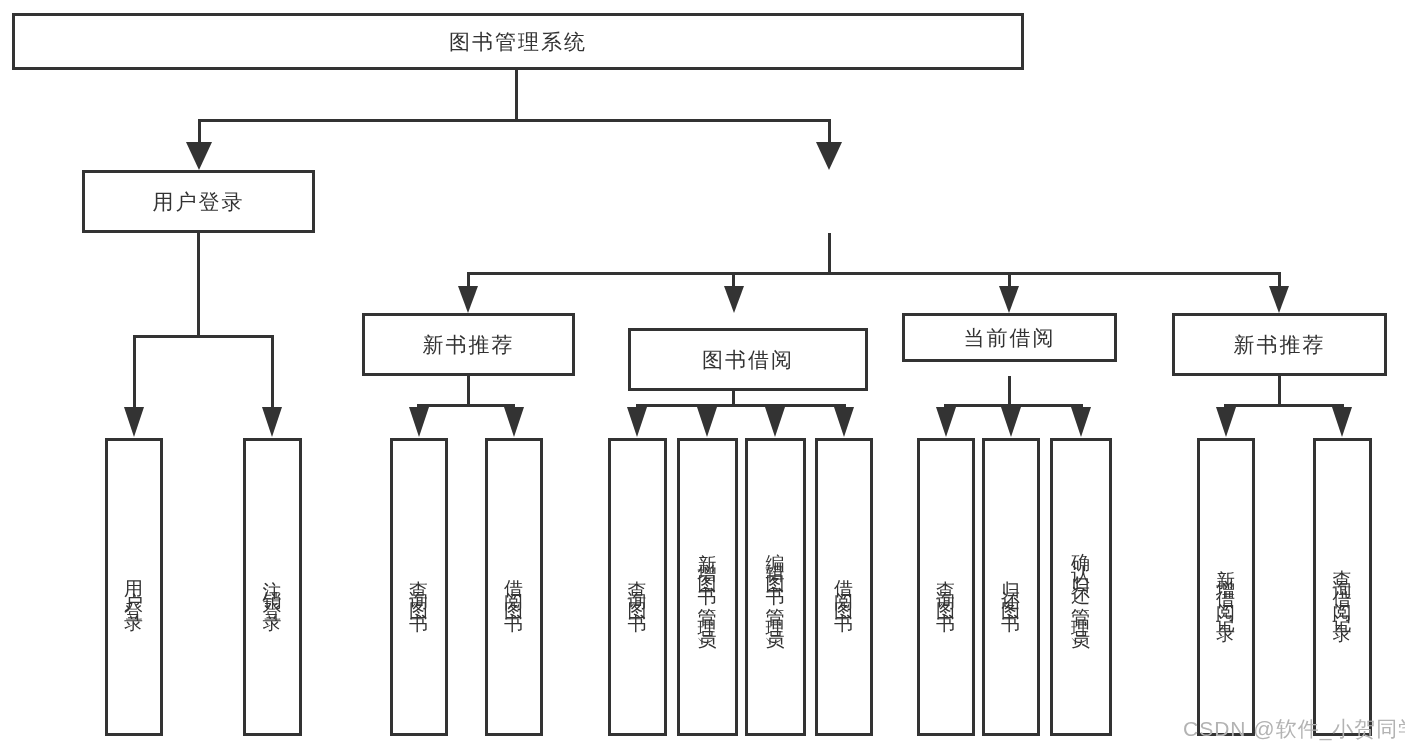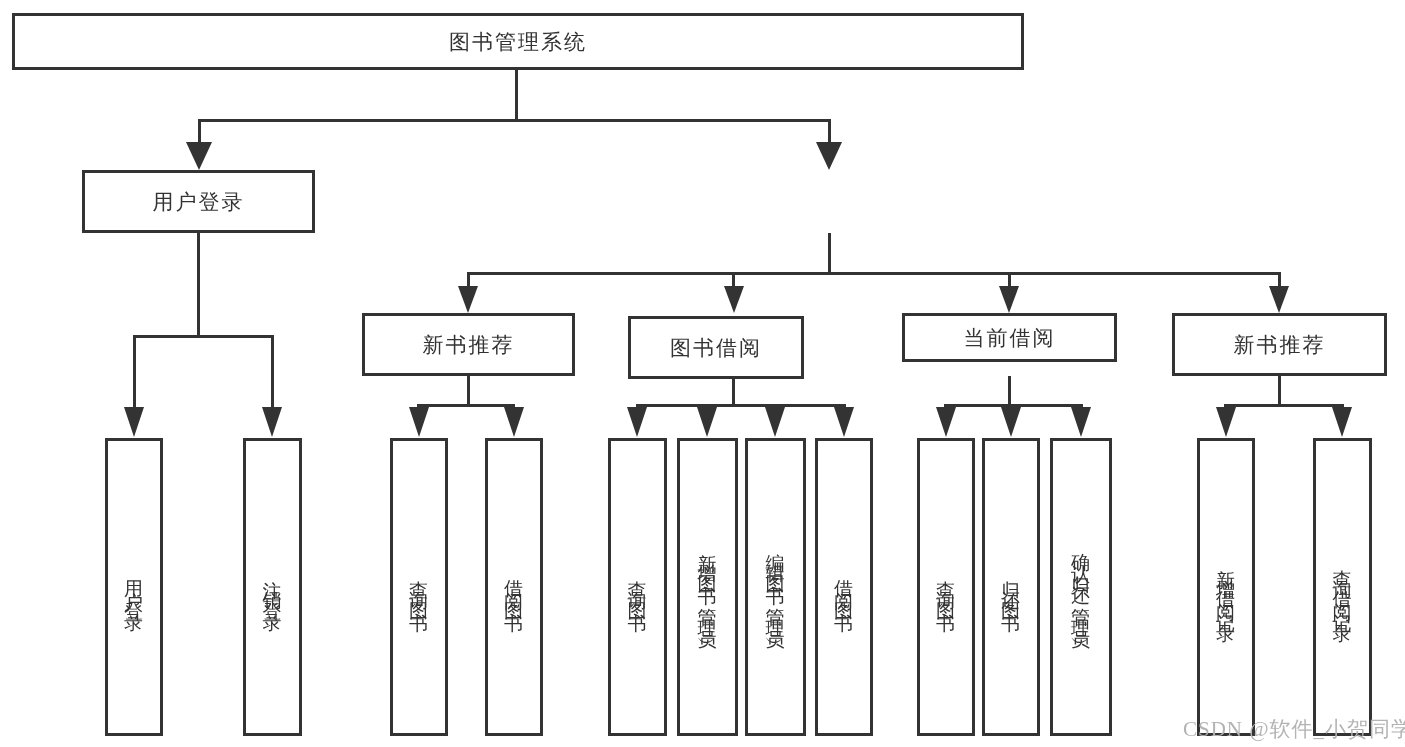--- a/index.html
+++ b/index.html
@@ -1,18 +1,18 @@
 <!DOCTYPE html>
 <html style="--bg: #ffffff; --line: #333333; --text: #333333; --watermark: #b3b3b3;"><head>
 <meta charset="utf-8">
 <style>
   html,body{margin:0;padding:0;background:#fff;}
   .canvas{
     position:relative;width:1405px;height:747px;background:var(--bg,#ffffff);
-    font-family:Liberation Serif, serif;overflow:hidden;
+    font-family:Liberation Sans, sans-serif;overflow:hidden;
   }
   .box{
     position:absolute;box-sizing:border-box;border:3px solid var(--line,#333);
     background:#fff;display:flex;align-items:center;justify-content:center;
     color:var(--text,#333);font-size:21px;letter-spacing:2px;z-index:2;
   }
   .vbox{font-size:19px;letter-spacing:0;}
   .vbox .vtext{
     writing-mode:vertical-rl;text-orientation:mixed;
     letter-spacing:11px;line-height:1;white-space:nowrap;
@@ -63,21 +63,21 @@
   <div class="vl" style="left:732px;top:275px;height:12px"></div>
   <div class="arw arw-m" style="left:724px;top:286px"></div>
   <div class="vl" style="left:1008px;top:275px;height:12px"></div>
   <div class="arw arw-m" style="left:999px;top:286px"></div>
   <div class="vl" style="left:1278px;top:275px;height:12px"></div>
   <div class="arw arw-m" style="left:1269px;top:286px"></div>
 
   <div class="box" style="left:362px;top:313px;width:213px;height:63px">
     <span>新书推荐</span>
   </div>
-  <div class="box" style="left:628px;top:316px;width:176px;height:63px">
+  <div class="box" style="left:628px;top:328px;width:240px;height:63px">
     <span>图书借阅</span>
   </div>
   <div class="box" style="left:902px;top:313px;width:215px;height:49px">
     <span>当前借阅</span>
   </div>
   <div class="box" style="left:1172px;top:313px;width:215px;height:63px">
     <span>新书推荐</span>
   </div>
 
   <div class="vl" style="left:467px;top:376px;height:30px"></div>

